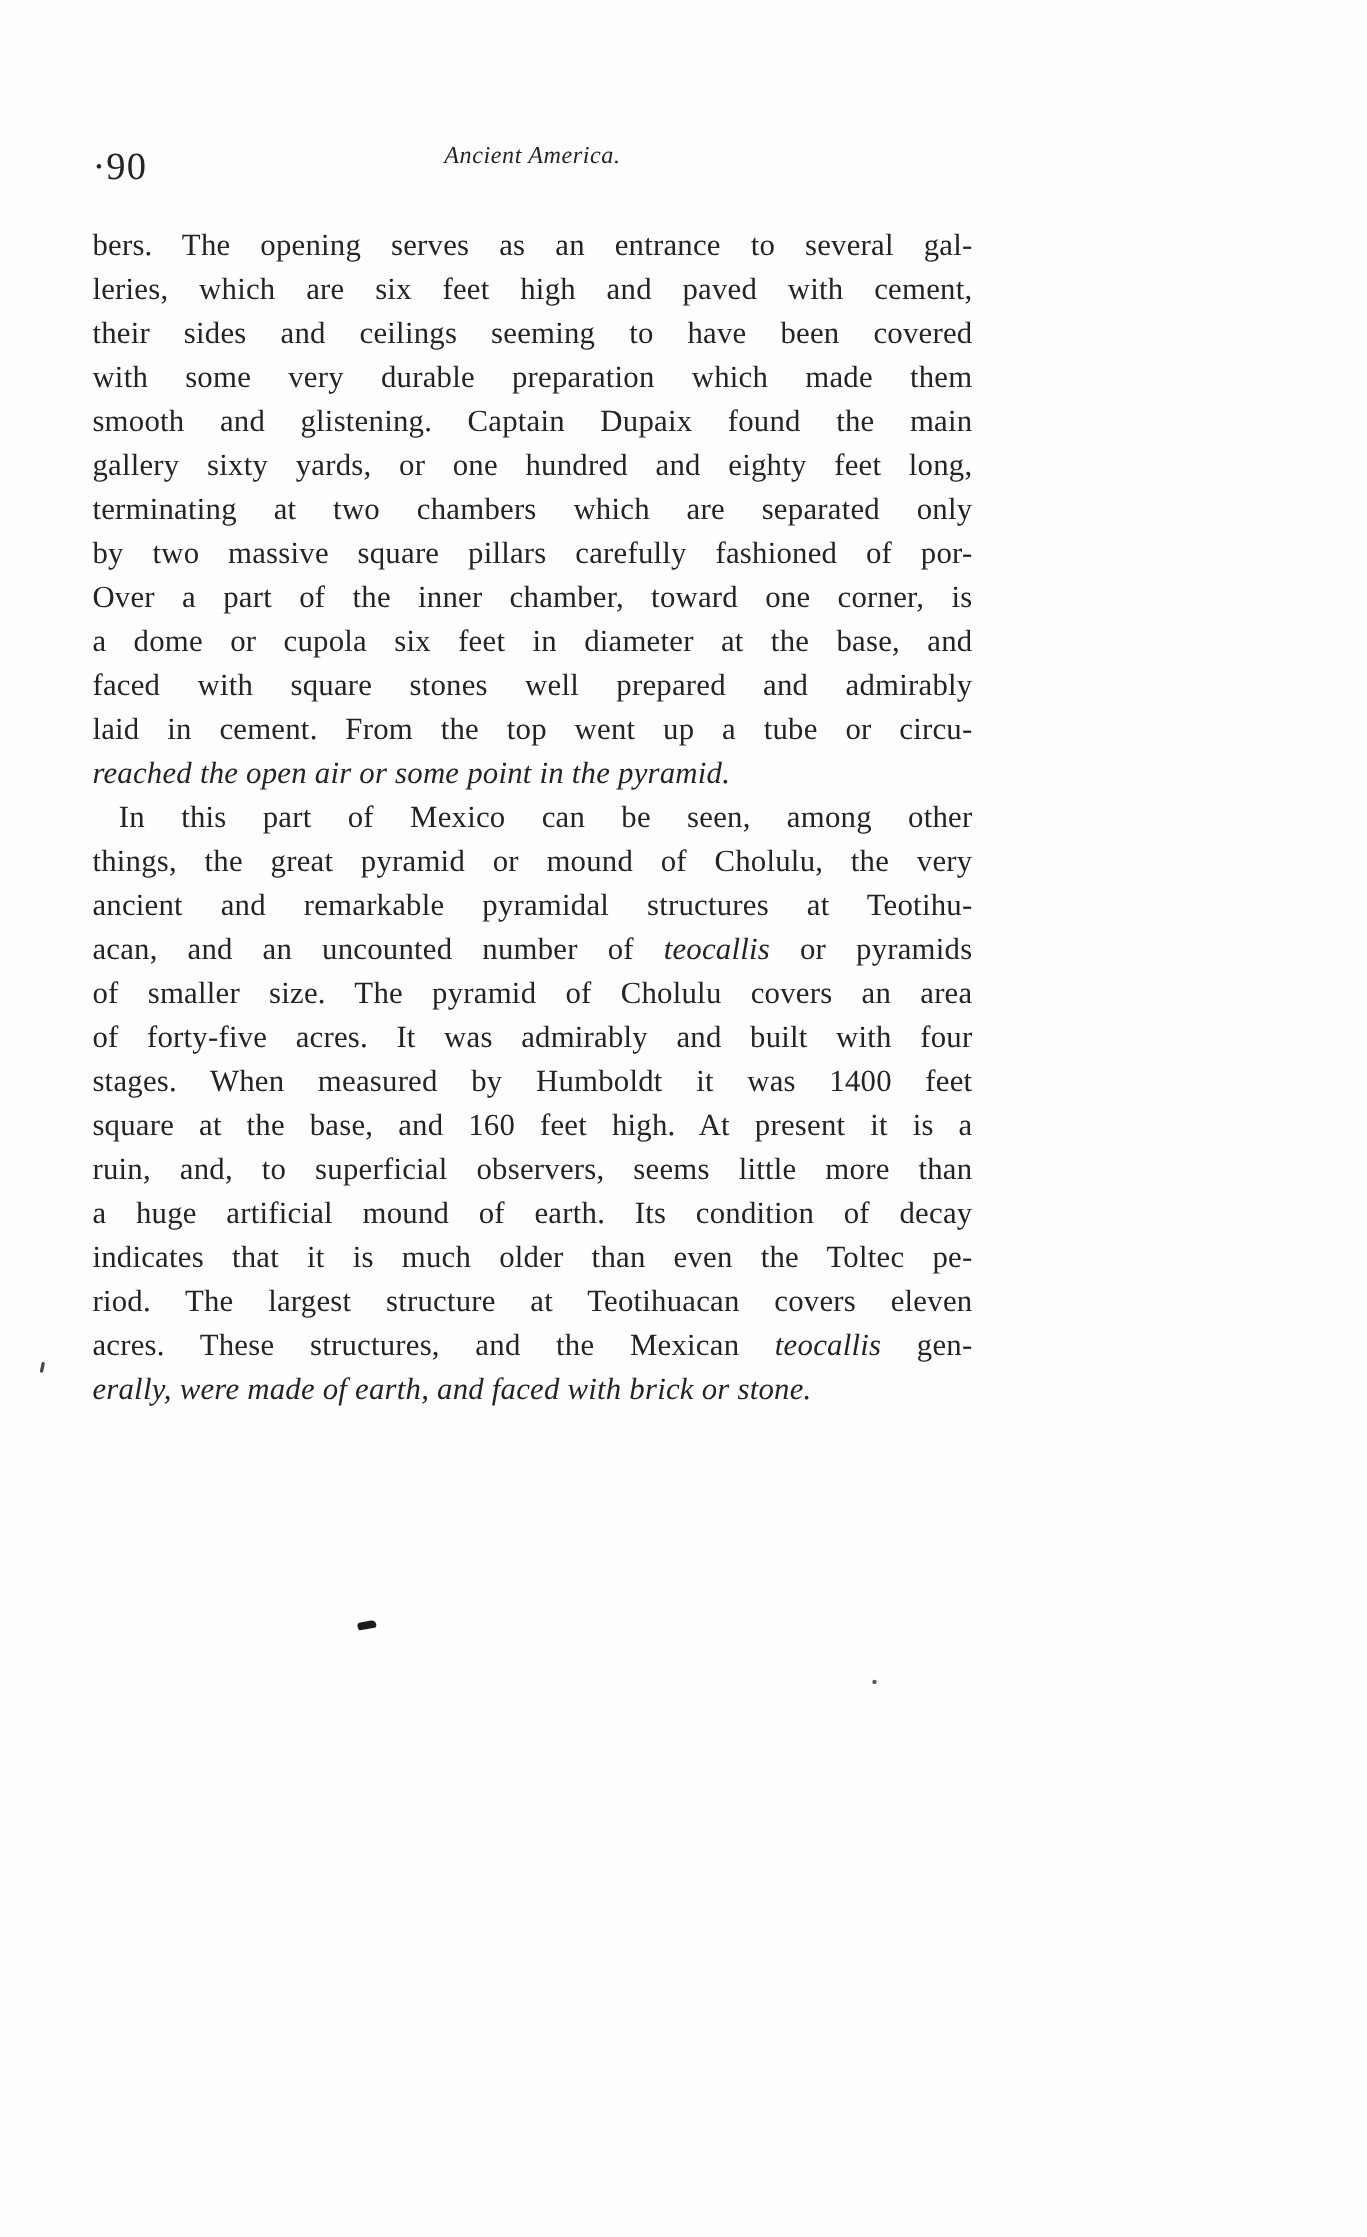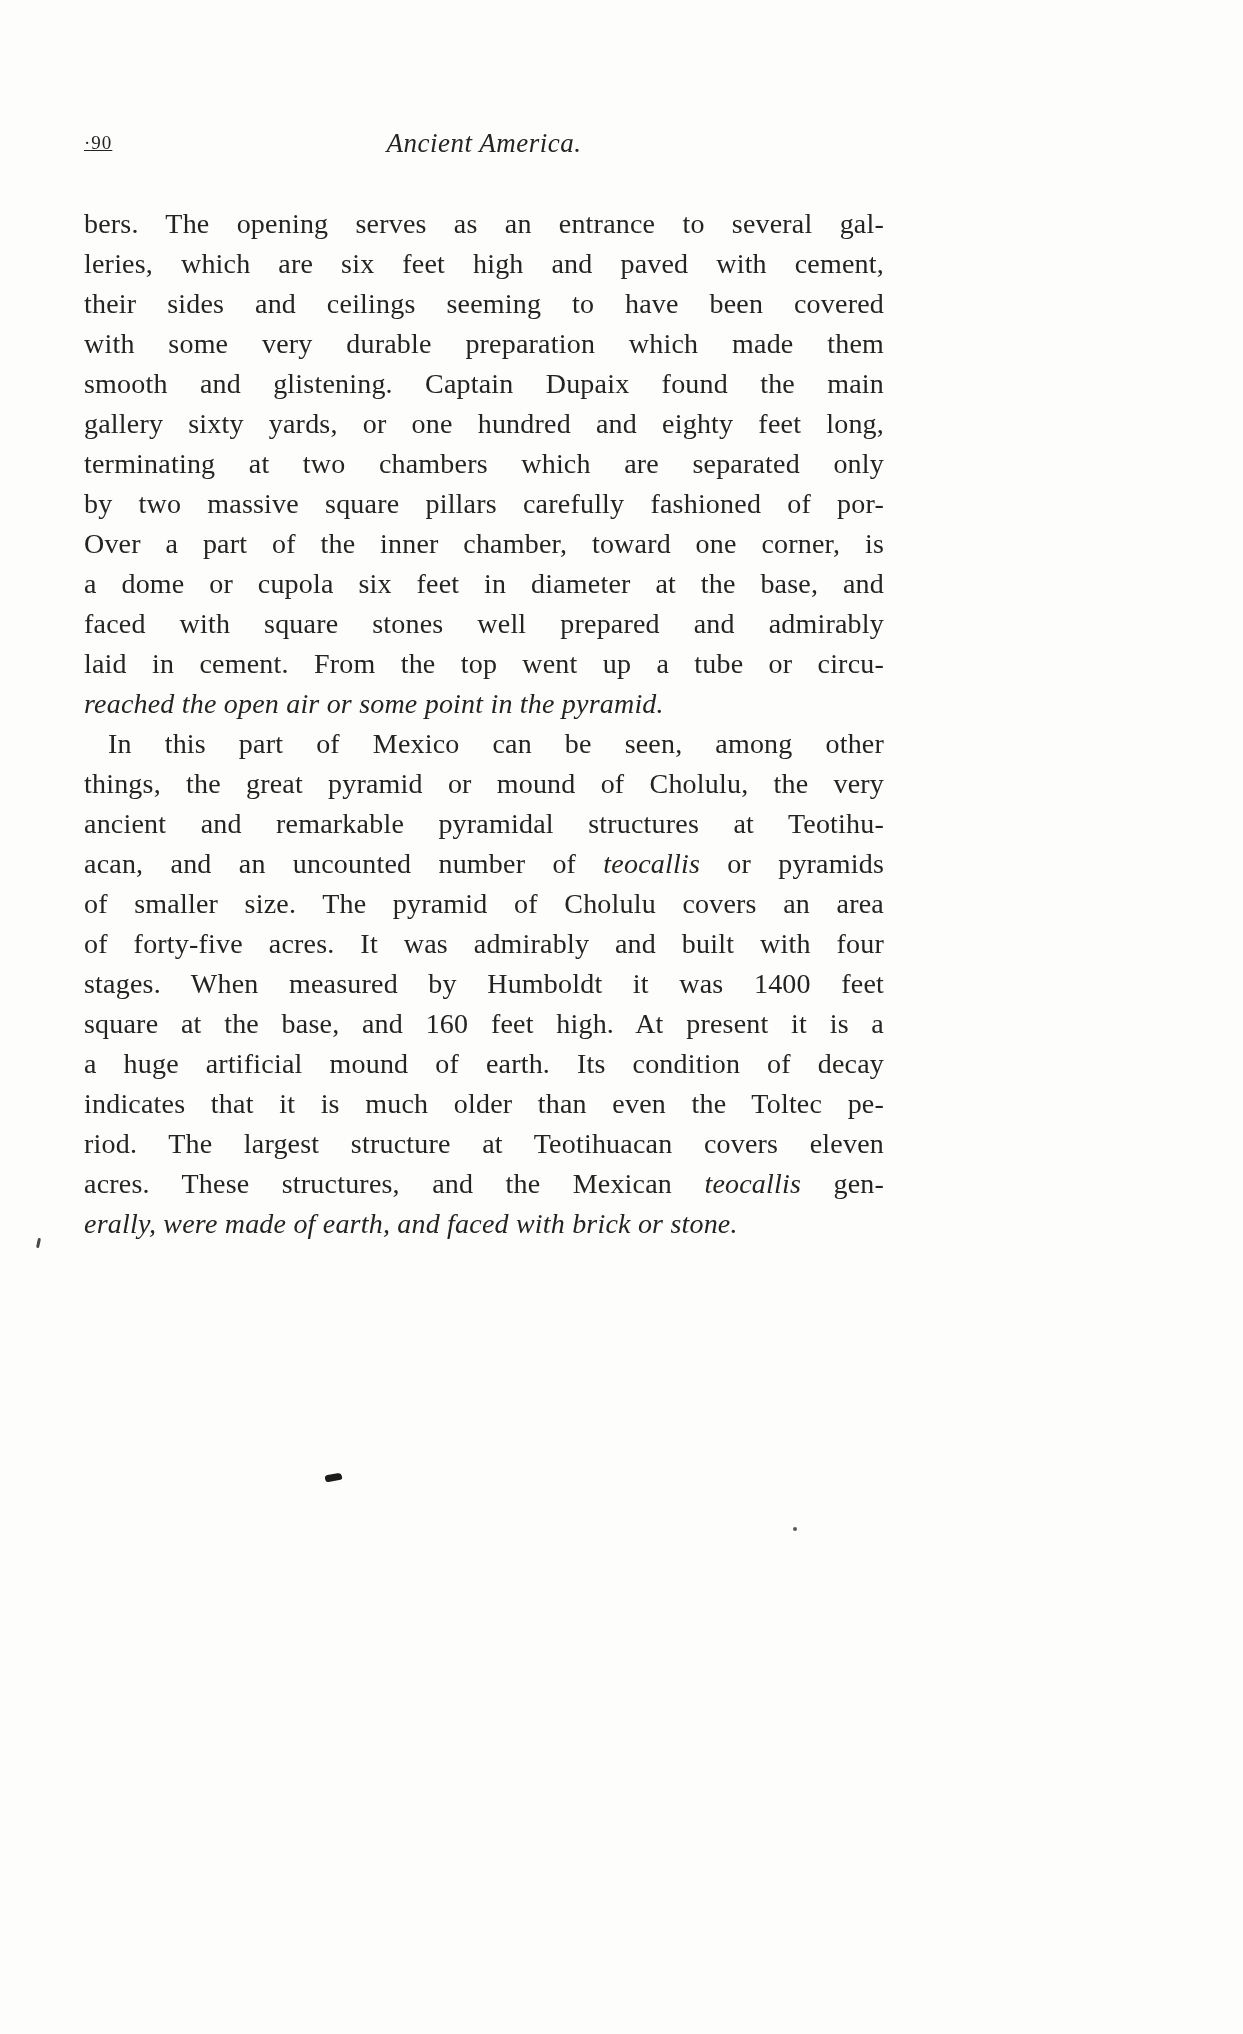--- a/index.html
+++ b/index.html
@@ -23,32 +23,31 @@
     position: absolute;
     left: 84px;
     top: 128px;
     width: 800px;
     height: 44px;
   }
   .page-number {
     position: absolute;
     left: 0;
     top: 4px;
-    font-size: 19px;
+    font-size: 35px;
     letter-spacing: 1px;
-    text-decoration: underline;
   }
   .running-head {
     position: absolute;
     left: 0;
     right: 0;
     top: 0;
     text-align: center;
     font-style: italic;
-    font-size: 27px;
+    font-size: 22px;
     letter-spacing: 0.5px;
   }
   .body-text {
     position: absolute;
     left: 84px;
     top: 204px;
     width: 800px;
     font-size: 28px;
     line-height: 40px;
   }
@@ -123,20 +122,21 @@
     </div>
     <div class="paragraph">
       <div class="line indent"><span>In this part of Mexico can be seen, among other</span></div>
       <div class="line"><span>things, the great pyramid or mound of Cholulu, the very</span></div>
       <div class="line"><span>ancient and remarkable pyramidal structures at Teotihu-</span></div>
       <div class="line"><span>acan, and an uncounted number of </span><i>teocallis</i><span> or pyramids</span></div>
       <div class="line"><span>of smaller size.  The pyramid of Cholulu covers an area</span></div>
       <div class="line"><span>of forty-five acres.  It was admirably and built with four</span></div>
       <div class="line"><span>stages.  When measured by Humboldt it was 1400 feet</span></div>
       <div class="line"><span>square at the base, and 160 feet high.  At present it is a</span></div>
+      <div class="line"><span>ruin, and, to superficial observers, seems little more than</span></div>
       <div class="line"><span>a huge artificial mound of earth.  Its condition of decay</span></div>
       <div class="line"><span>indicates that it is much older than even the Toltec pe-</span></div>
       <div class="line"><span>riod.  The largest structure at Teotihuacan covers eleven</span></div>
       <div class="line"><span>acres.  These structures, and the Mexican </span><i>teocallis</i><span> gen-</span></div>
       <div class="line last"><span>erally, were made of earth, and faced with brick or stone.</span></div>
     </div>
   </div>
 
 <span class="printers-mark"></span>
 <span class="stray-dot"></span>

